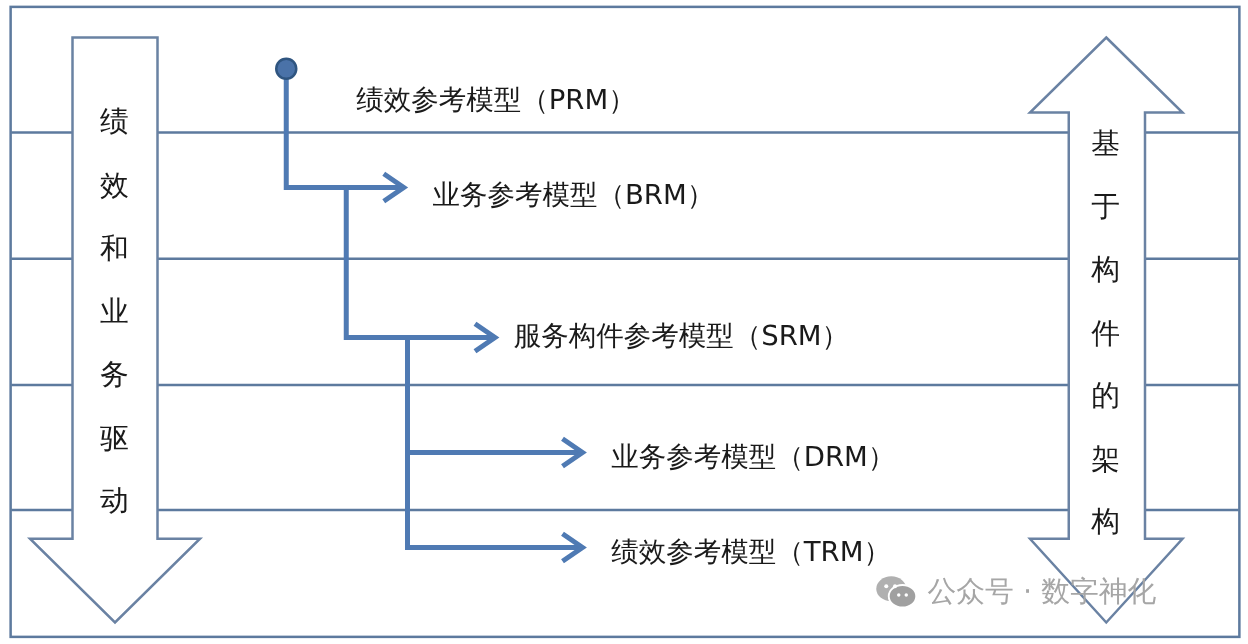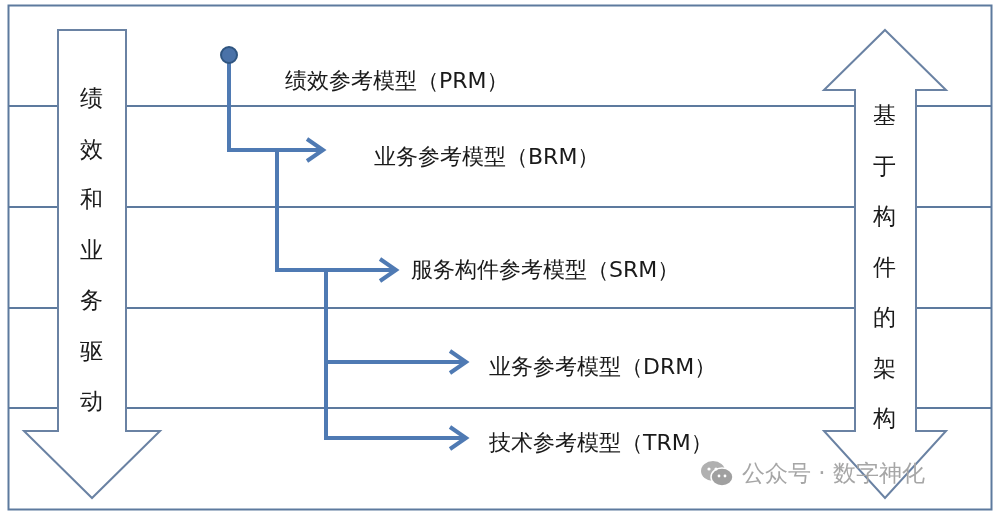--- a/index.html
+++ b/index.html
@@ -41,24 +41,24 @@
   <g stroke="#4f7ab3" stroke-width="4" fill="none" stroke-linejoin="miter">
     <polyline points="307,139 323,150 307,161"></polyline>
     <polyline points="380,259 396,270 380,281"></polyline>
     <polyline points="450,351 466,362 450,373"></polyline>
     <polyline points="450,427 466,438 450,449"></polyline>
   </g>
   <circle cx="229" cy="55" r="8" fill="#4a72a8" stroke="#2f5580" stroke-width="2"></circle>
 </svg>
 
 <div class="lbl" style="left:285px; top:50px;margin-top:20px;">绩效参考模型（PRM）</div>
-<div class="lbl" style="left:346px; top:146px;margin-left:28px;">业务参考模型（BRM）</div>
+<div class="lbl" style="left:346px; top:146px;">业务参考模型（BRM）</div>
 <div class="lbl" style="left:411px; top:259px;">服务构件参考模型（SRM）</div>
 <div class="lbl" style="left:489px; top:356px;">业务参考模型（DRM）</div>
-<div class="lbl" style="left:489px; top:432px;">技术参考模型（TRM）</div>
+<div class="lbl" style="left:489px; top:432px;">绩效参考模型（TRM）</div>
 
 <div class="vcol" style="left:80px; top:87px;">
   <span>绩</span>
   <span>效</span>
   <span>和</span>
   <span>业</span>
   <span>务</span>
   <span>驱</span>
   <span>动</span>
 </div>

